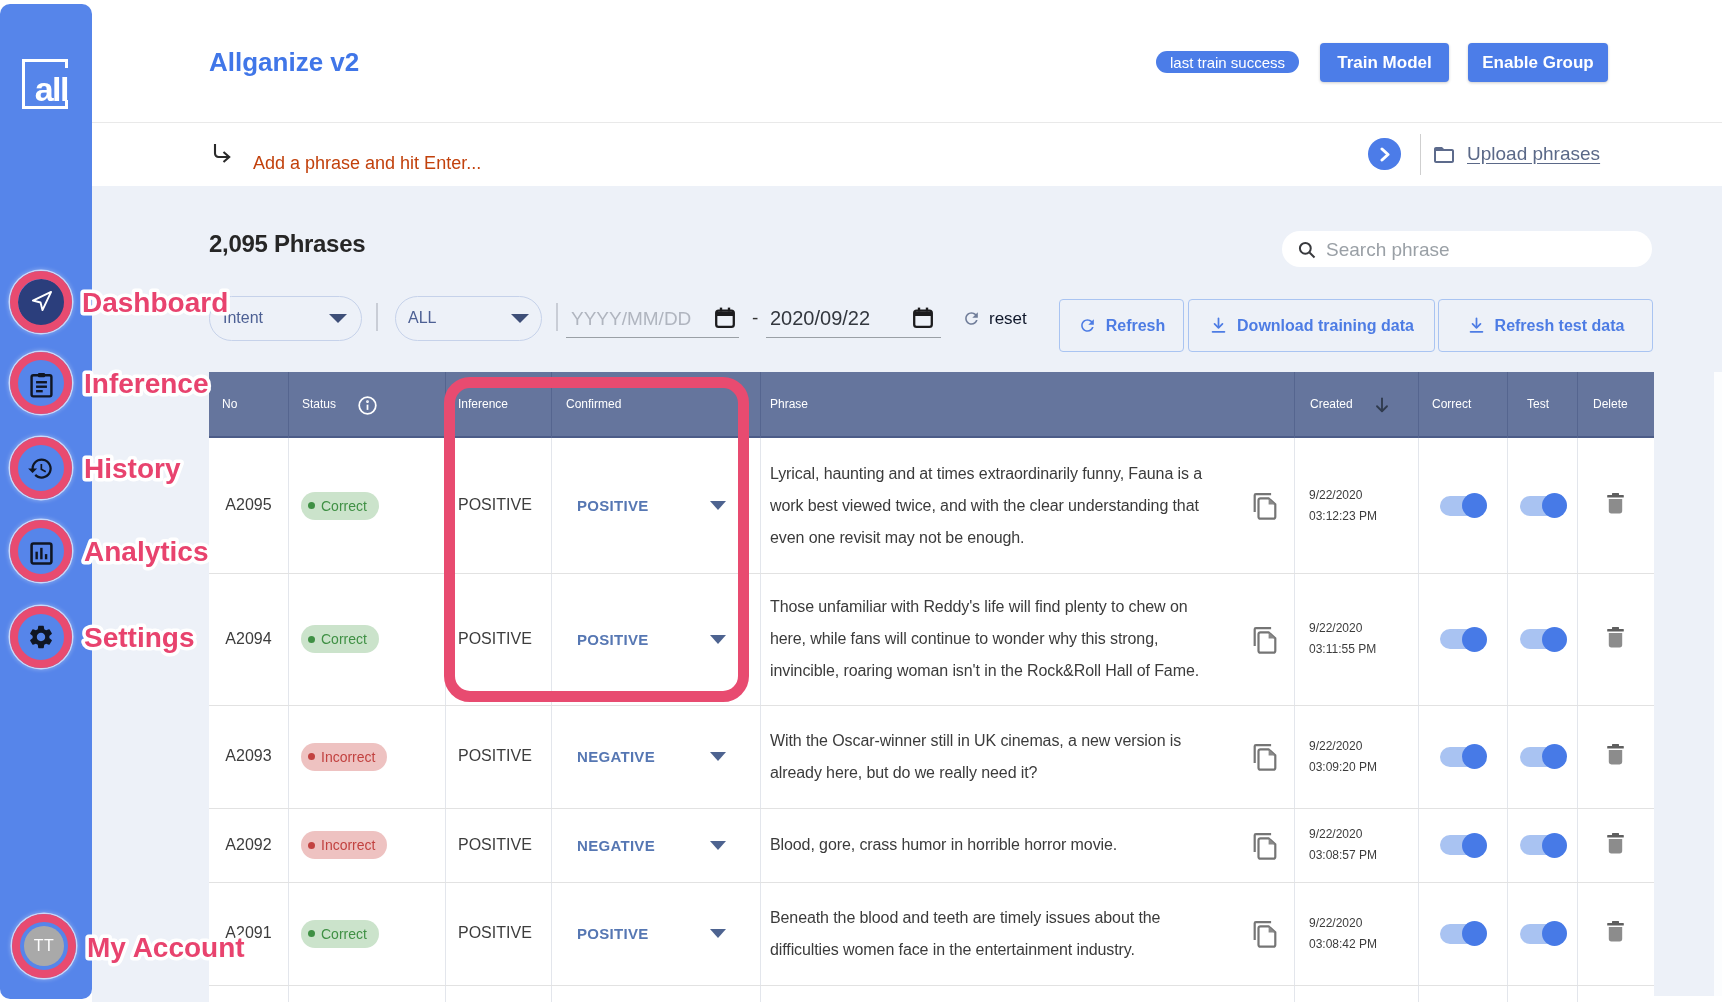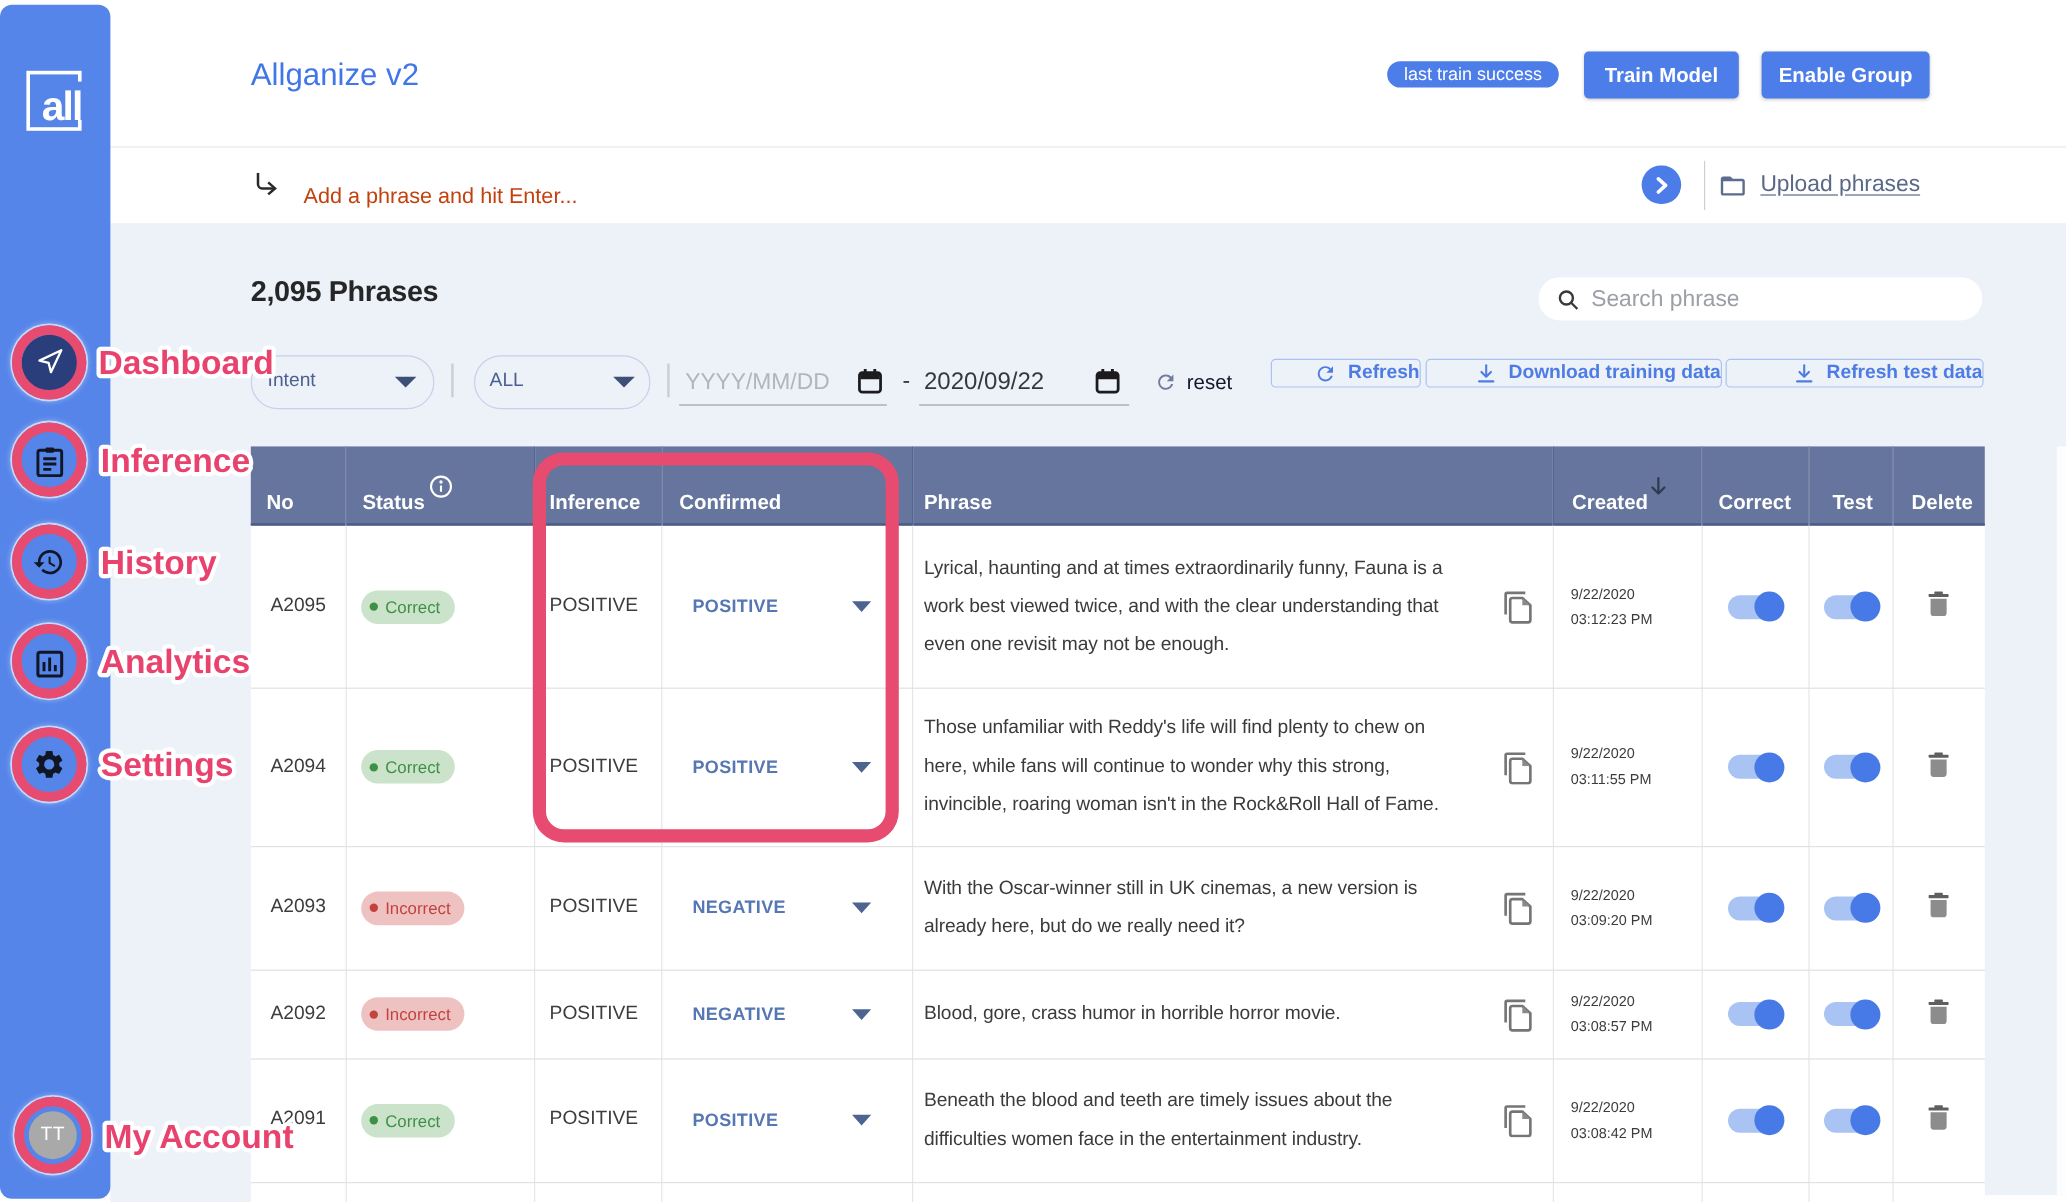--- a/index.html
+++ b/index.html
@@ -15,33 +15,33 @@
 .pill.ok { background:#cbe3cb; color:#3f9044; }
 .pill.ok .dot { background:#3f9044; }
 .pill.bad { background:#eec2c1; color:#c24240; }
 .pill.bad .dot { background:#c24240; }
 .no { position:absolute; width:79px; text-align:center; font-size:16px; color:#3c3c3c; }
 .inf { position:absolute; left:458px; font-size:16px; color:#3d3d3d; }
 .cnf { position:absolute; left:577px; font-size:15px; font-weight:bold; color:#5677b3; letter-spacing:.3px; }
 .caret { position:absolute; left:710px; width:0; height:0; border-left:8px solid transparent; border-right:8px solid transparent; border-top:9.5px solid #4d6390; }
 .phrase { position:absolute; left:770px; width:510px; font-size:16px; color:#3b3b3b; line-height:32px; letter-spacing:-.1px; }
 .created { position:absolute; left:1309px; font-size:12px; color:#3c3c3c; line-height:21px; }
-.th { position:absolute; color:#fff; font-size:17px; font-weight:bold; top:397px;margin-top:12px; }
+.th { position:absolute; color:#fff; font-size:12px; font-weight:normal; top:397px; }
 .ring { position:absolute; border:8px solid #e84b70; border-radius:50%; box-shadow:0 0 0 1.5px rgba(255,255,255,.6), 0 0 4px 2px rgba(255,255,255,.3); }
-.filterbtn { position:absolute; top:299px; height:24px; border:1px solid #a9c4f2; border-radius:4px; display:flex; align-items:center; justify-content:flex-end; color:#4d7ce4; font-size:16px; font-weight:bold; gap:9px; }
+.filterbtn { position:absolute; top:299px; height:53px; border:1px solid #a9c4f2; border-radius:4px; display:flex; align-items:center; justify-content:center; color:#4d7ce4; font-size:16px; font-weight:bold; gap:9px; }
 .sel { position:absolute; top:296px; height:45px; border:1.5px solid #c6d2ea; border-radius:22.5px; color:#4d6094; font-size:16px; }
 </style>
 </head>
 <body>
 
 <div class="abs" style="left:92px;top:122px;width:1630px;height:1px;background:#e9e9e9"></div>
 
 <div class="abs" style="left:92px;top:186px;width:1630px;height:816px;background:#edf1f8"></div>
 
-<div class="abs" style="left:209px;top:47px;font-size:26px;font-weight:normal;color:#4076e8;letter-spacing:0">Allganize v2</div>
+<div class="abs" style="left:209px;top:47px;font-size:26px;font-weight:bold;color:#4076e8;letter-spacing:0">Allganize v2</div>
 <div class="abs" style="left:1156px;top:51px;width:143px;height:22px;border-radius:11px;background:#4c7de8;color:#fff;font-size:15px;display:flex;align-items:center;justify-content:center">last train success</div>
 <div class="abs" style="left:1320px;top:43px;width:129px;height:39px;border-radius:4px;background:#4c7de8;color:#fff;font-size:17px;font-weight:bold;display:flex;align-items:center;justify-content:center;box-shadow:0 1px 3px rgba(0,0,0,.2)">Train Model</div>
 <div class="abs" style="left:1468px;top:43px;width:140px;height:39px;border-radius:4px;background:#4c7de8;color:#fff;font-size:17px;font-weight:bold;display:flex;align-items:center;justify-content:center;box-shadow:0 1px 3px rgba(0,0,0,.2)">Enable Group</div>
 
 <svg class="abs" style="left:213px;top:144px" width="19" height="19" viewBox="0 0 19 19" fill="none" stroke="#2a2a2a" stroke-width="2.1">
   <path d="M2 0 V9.5 a3.5 3.5 0 0 0 3.5 3.5 H15.5"></path>
   <path d="M10.5 8 L16.2 13 L10.5 18" fill="none"></path>
 </svg>
 <div class="abs" style="left:253px;top:153px;font-size:18px;color:#c2410c">Add a phrase and hit Enter...</div>
 <div class="abs" style="left:1368px;top:137.5px;width:32.5px;height:32.5px;border-radius:50%;background:#4c7ce8"></div>

